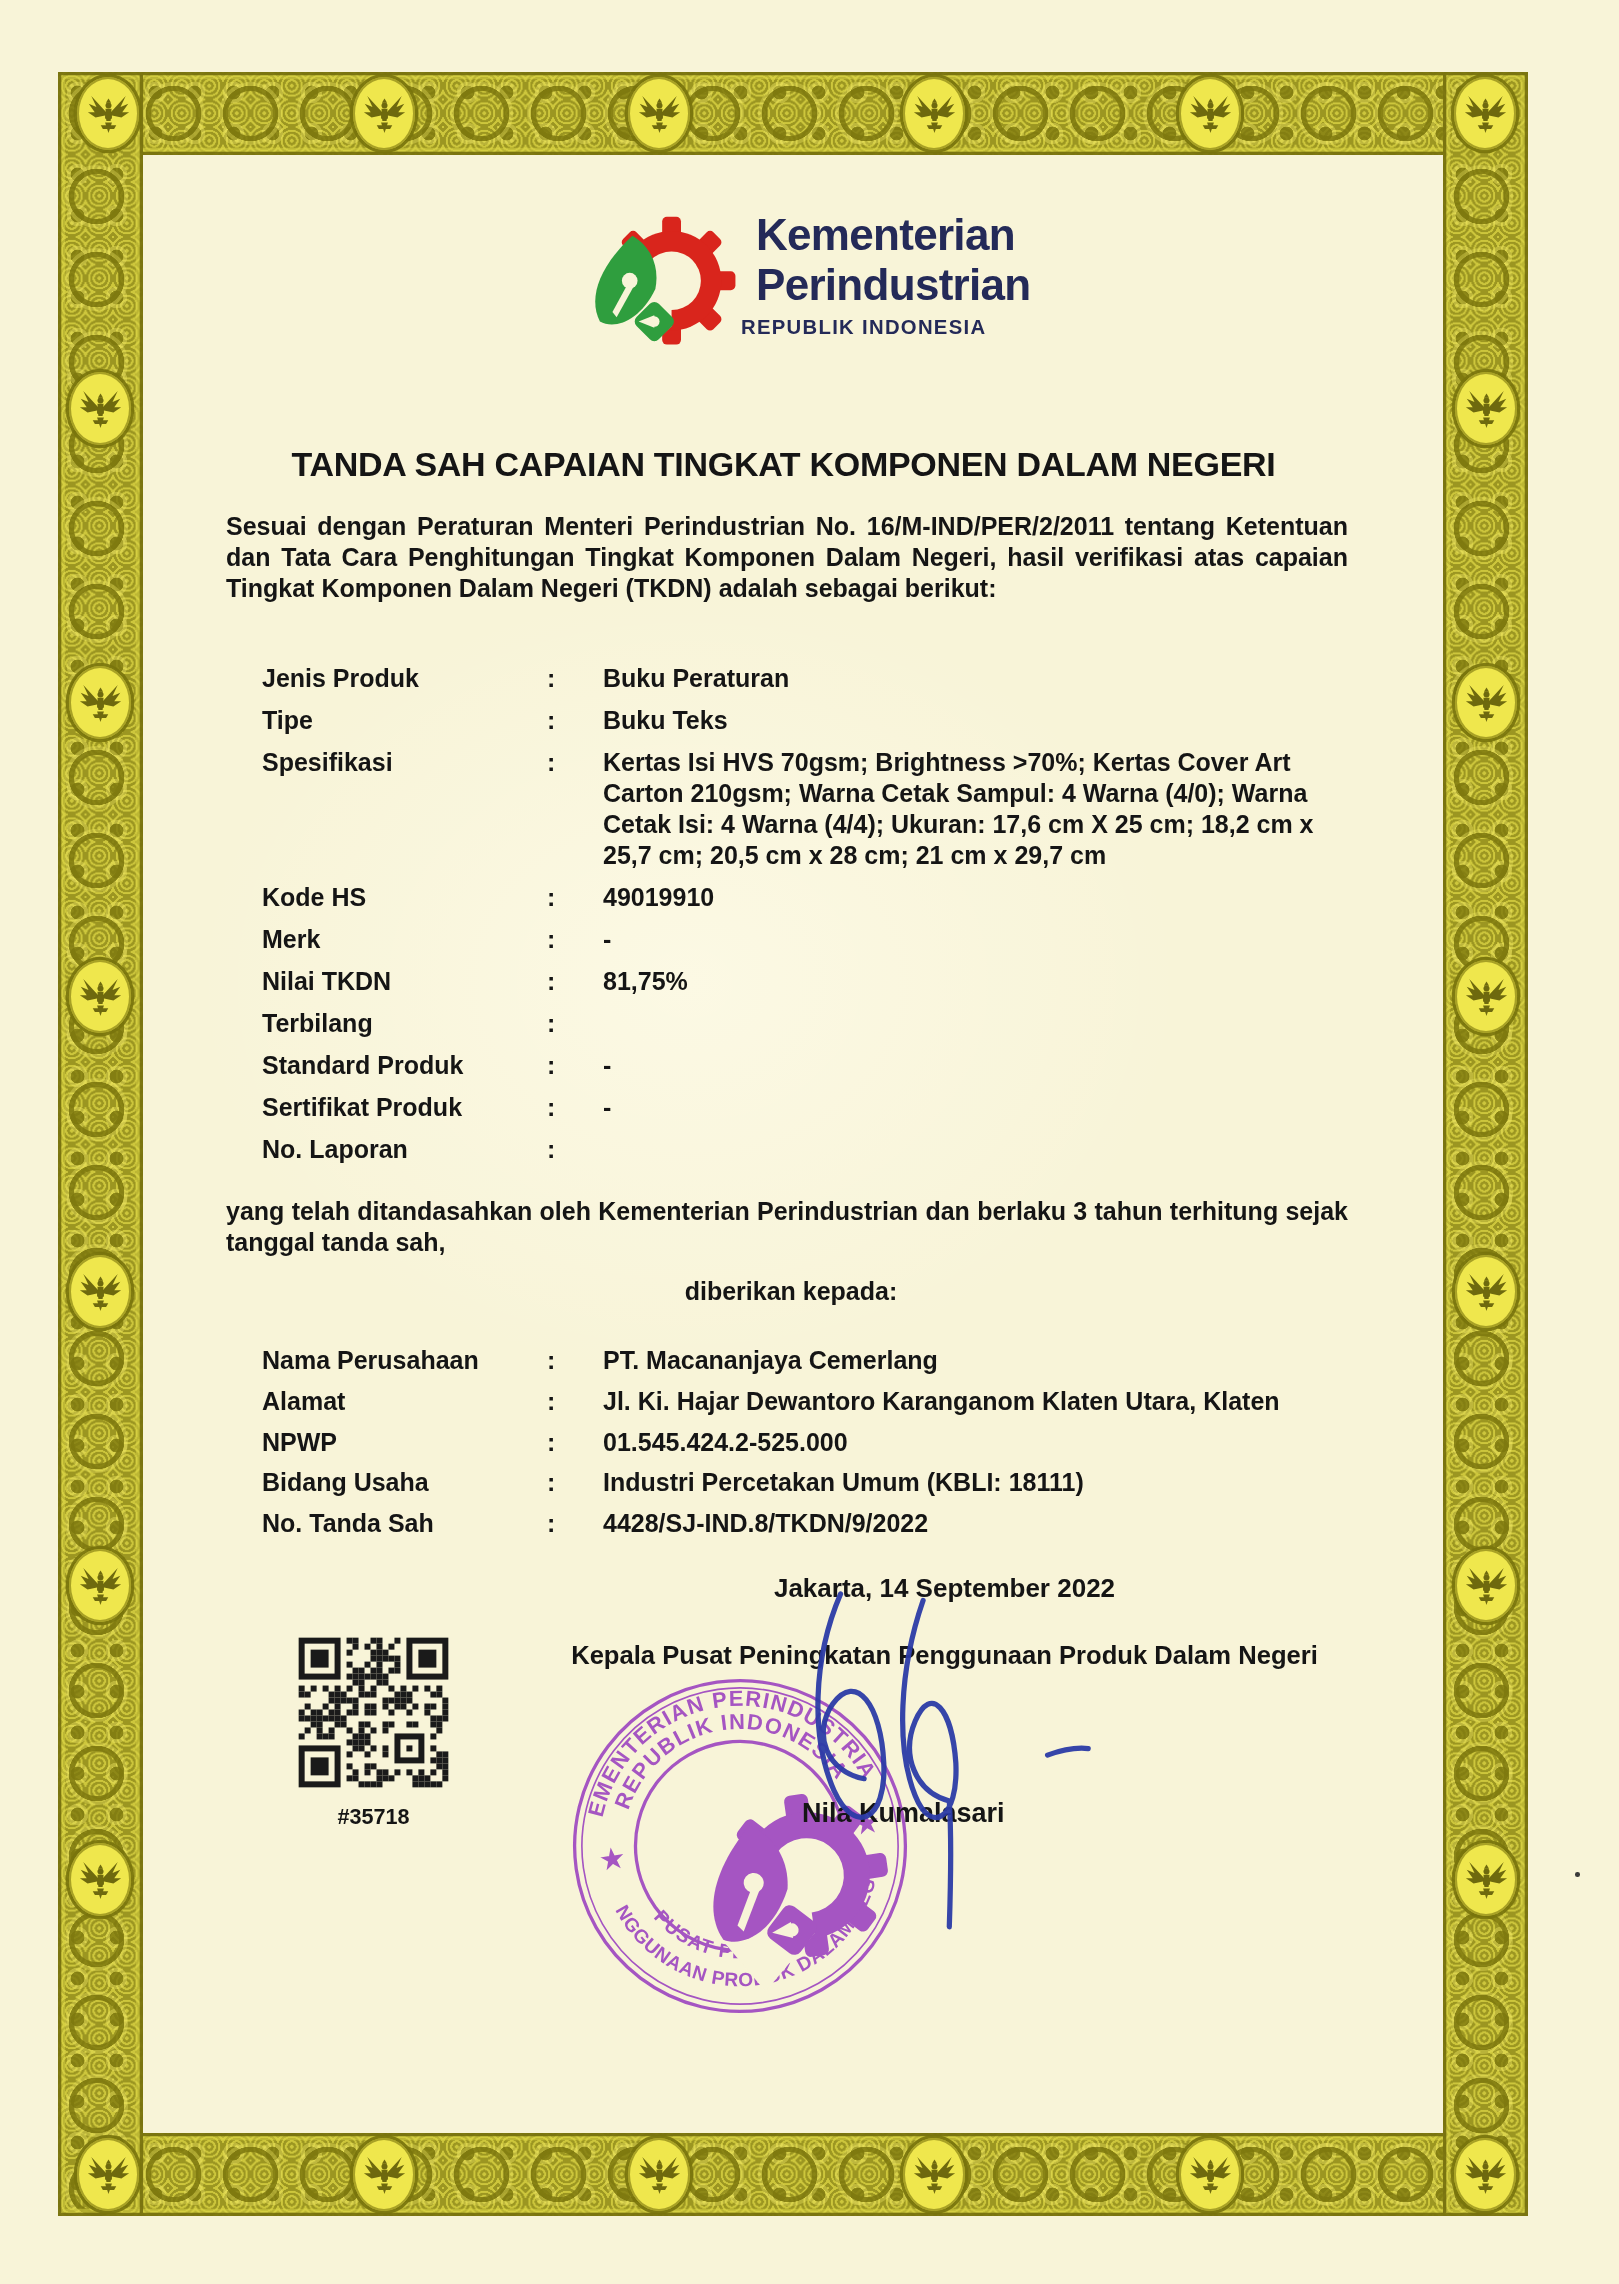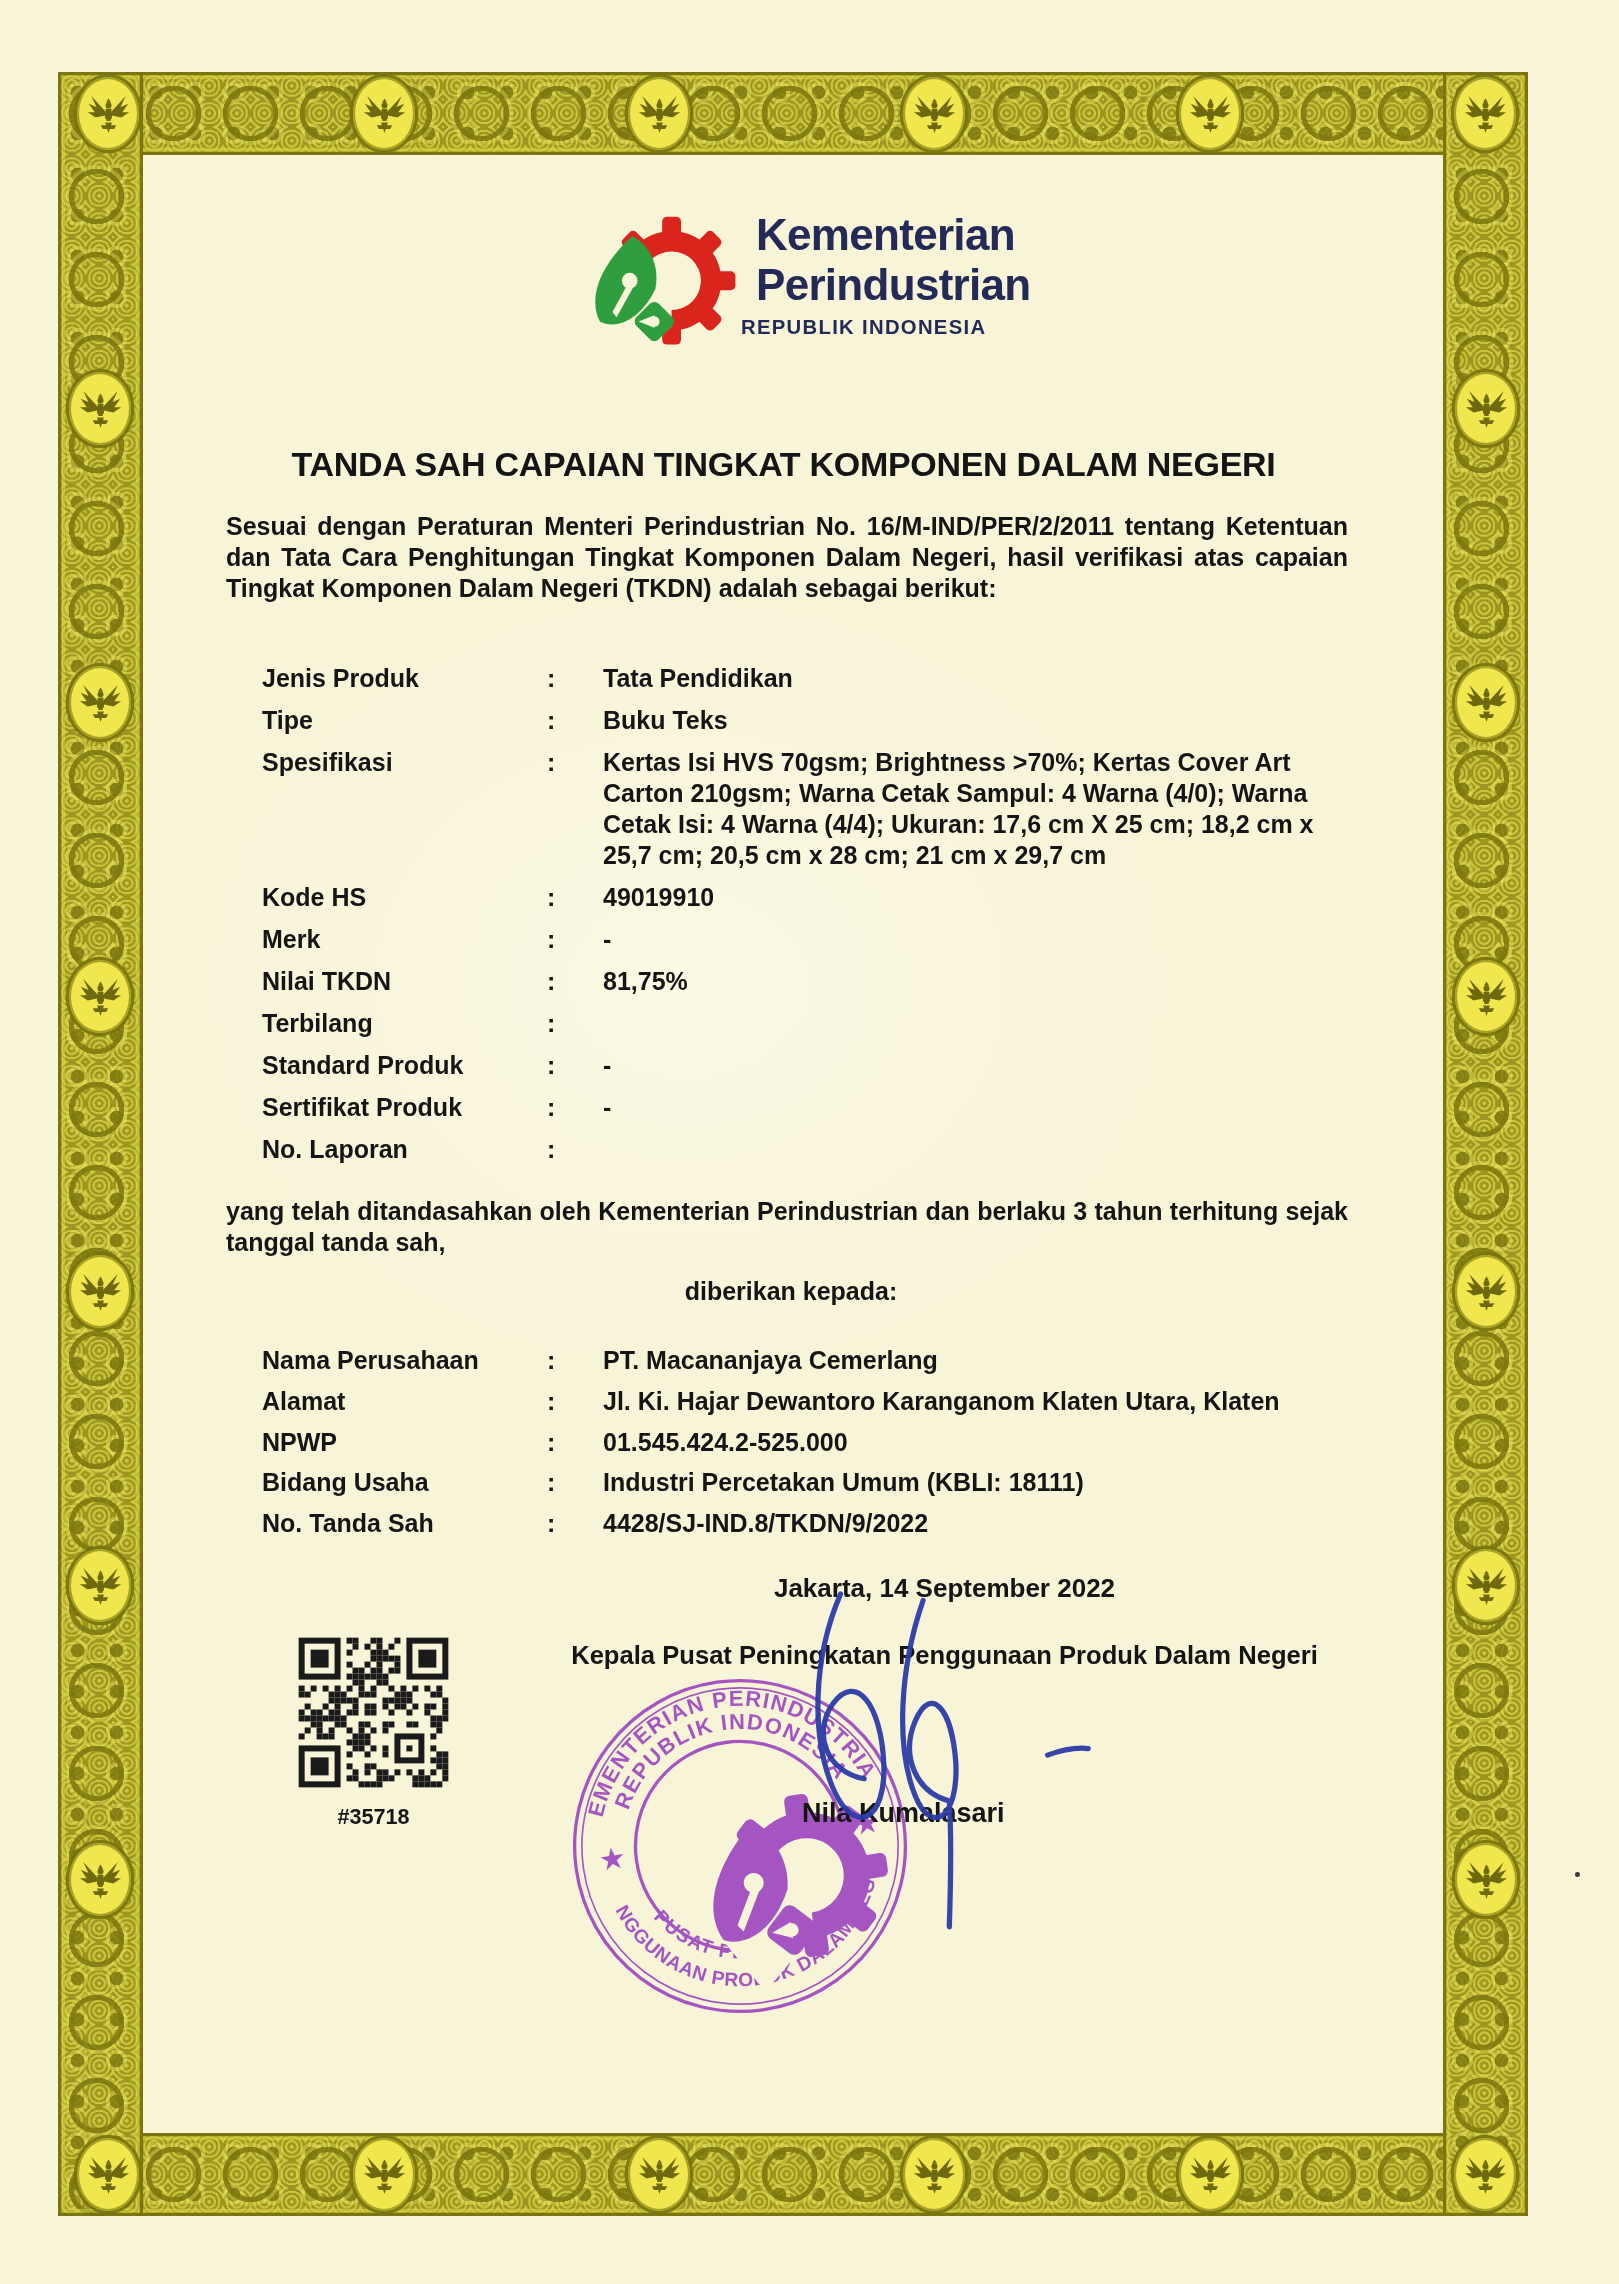--- a/index.html
+++ b/index.html
@@ -262,21 +262,21 @@
   </div>
 
   <h1 class="title">TANDA SAH CAPAIAN TINGKAT KOMPONEN DALAM NEGERI</h1>
 
   <p class="para intro">Sesuai dengan Peraturan Menteri Perindustrian No. 16/M-IND/PER/2/2011 tentang Ketentuan dan Tata Cara Penghitungan Tingkat Komponen Dalam Negeri, hasil verifikasi atas capaian Tingkat Komponen Dalam Negeri (TKDN) adalah sebagai berikut:</p>
 
   <div class="fields products">
     <div class="row">
         <span class="lab">Jenis Produk</span>
         <span class="col">:</span>
-        <span class="val">Tata Pendidikan</span>
+        <span class="val">Buku Peraturan</span>
       </div>
     <div class="row">
         <span class="lab">Tipe</span>
         <span class="col">:</span>
         <span class="val">Buku Teks</span>
       </div>
     <div class="row">
         <span class="lab">Spesifikasi</span>
         <span class="col">:</span>
         <span class="val">Kertas Isi HVS 70gsm; Brightness &gt;70%; Kertas Cover Art Carton 210gsm; Warna Cetak Sampul: 4 Warna (4/0); Warna Cetak Isi: 4 Warna (4/4); Ukuran: 17,6 cm X 25 cm; 18,2 cm x 25,7 cm; 20,5 cm x 28 cm; 21 cm x 29,7 cm</span>

